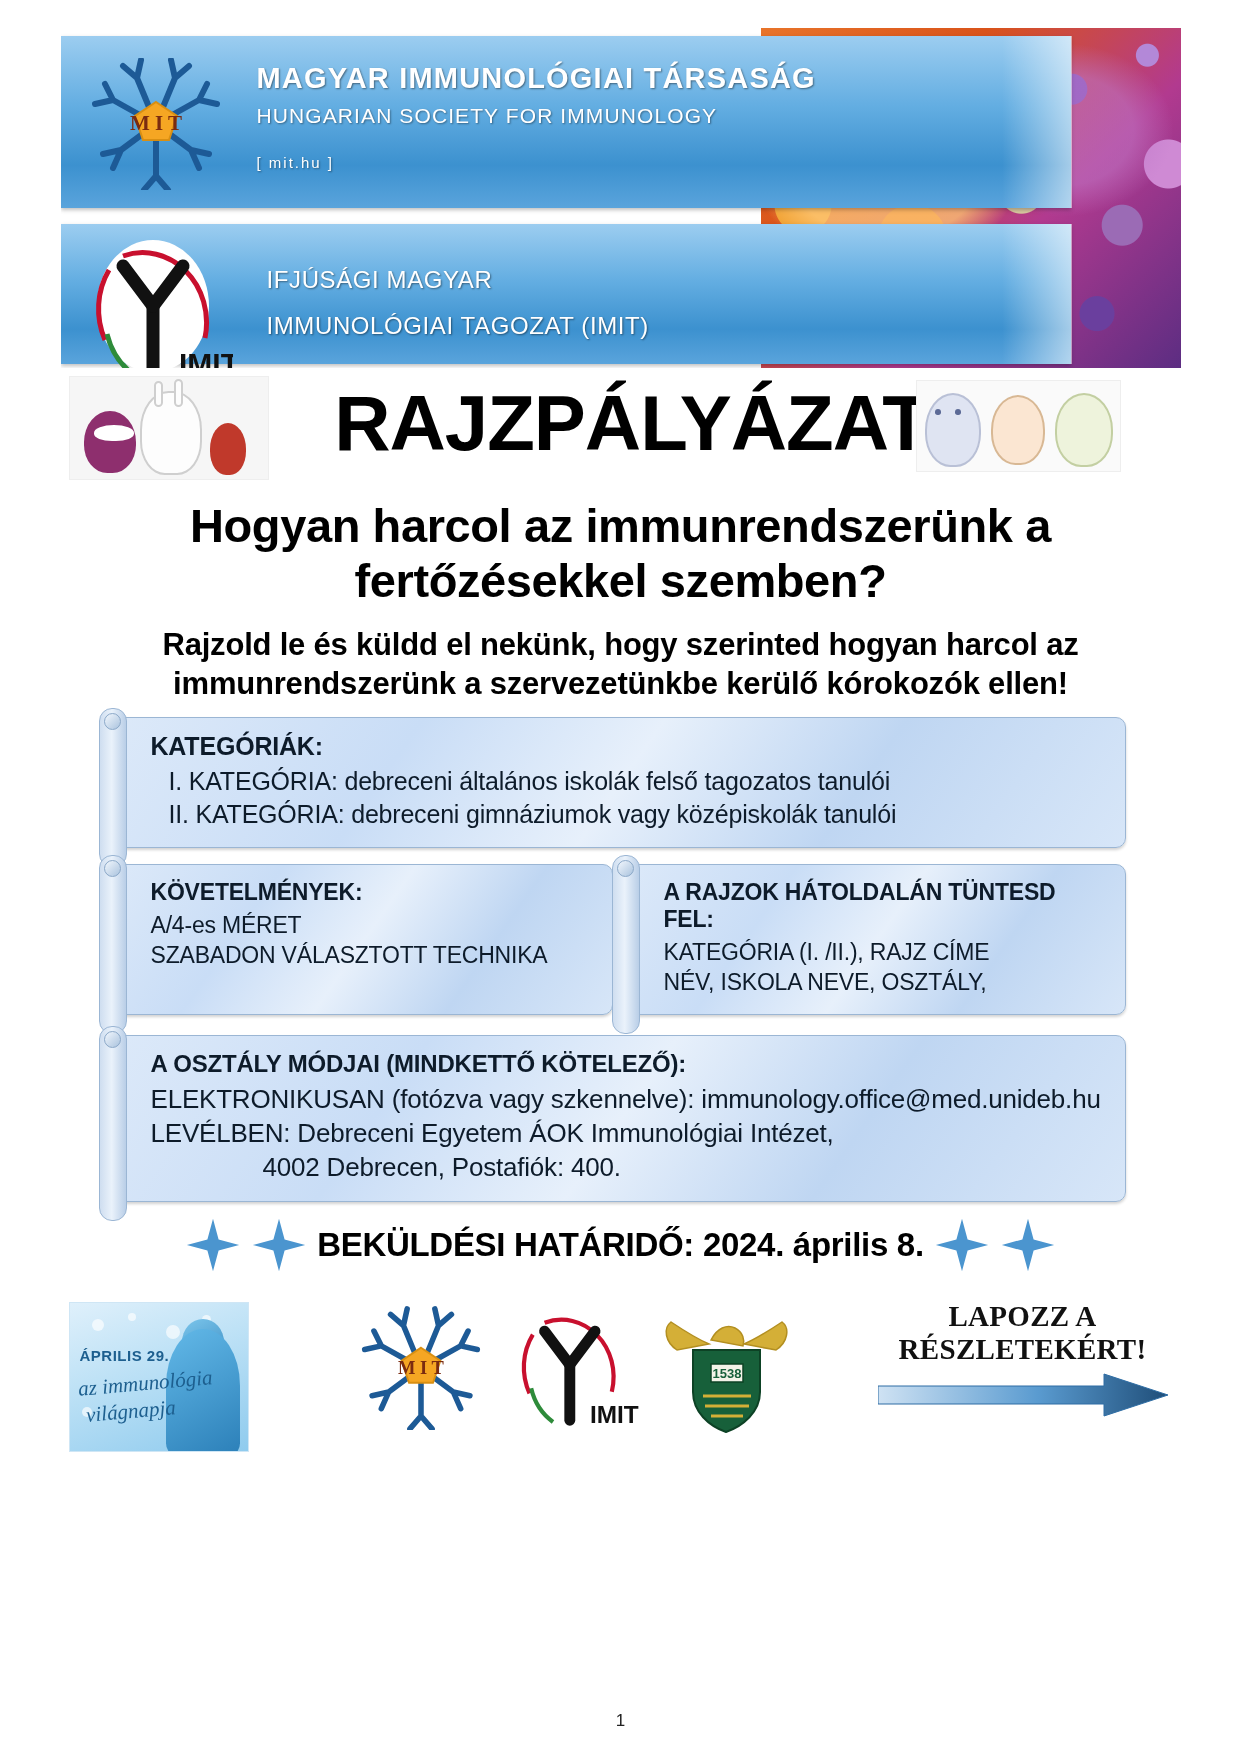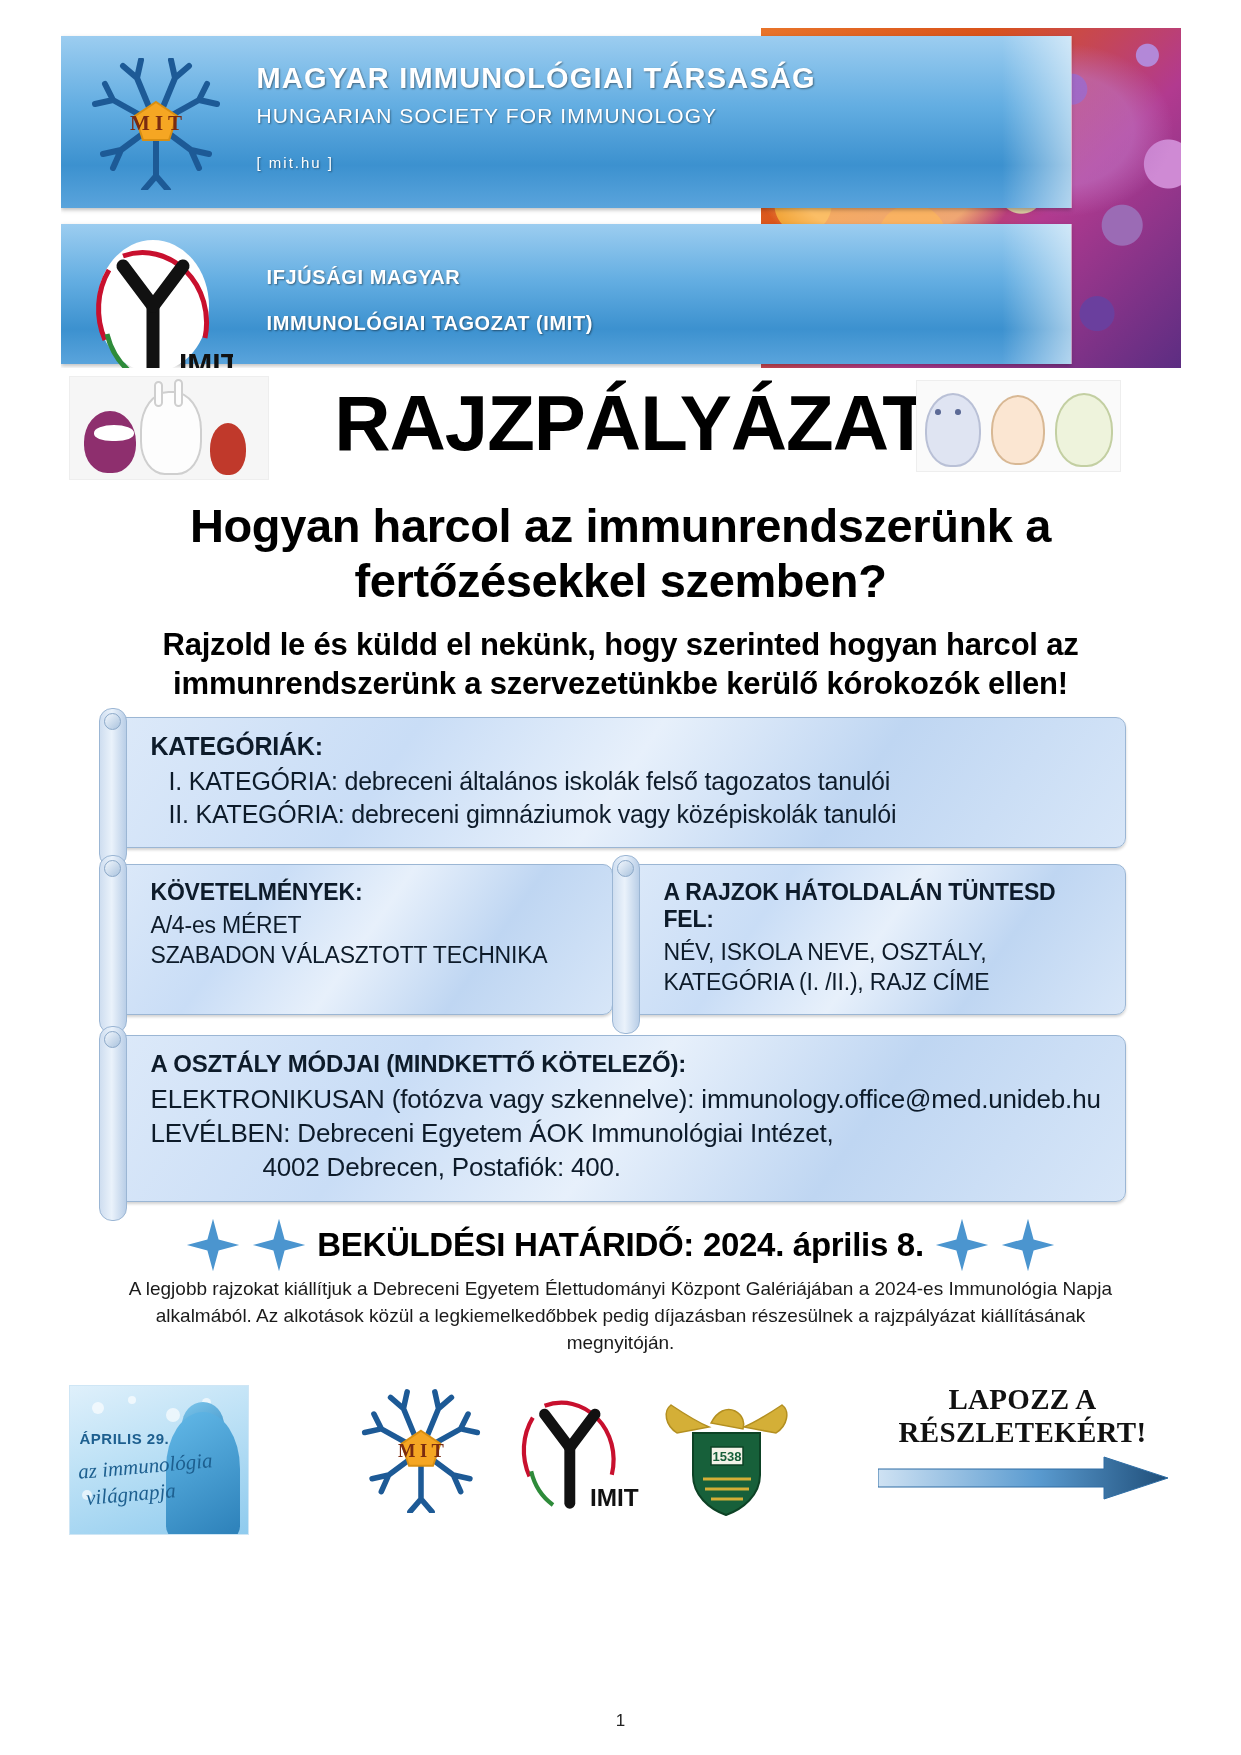--- a/index.html
+++ b/index.html
@@ -89,21 +89,21 @@
     font-size: 21px; font-weight: 400; letter-spacing: 1.1px;
     text-shadow: 1px 1px 2px rgba(0,0,0,.4);
   }
   .band1-url {
     top: 118px;
     font-size: 15px; letter-spacing: 2px;
     text-shadow: 1px 1px 2px rgba(0,0,0,.4);
   }
   .band2-l1, .band2-l2 {
     left: 206px;
-    font-size: 20px; font-weight: 700; letter-spacing: .6px;
+    font-size: 24px; font-weight: 400; letter-spacing: .6px;
     text-shadow: 1px 1px 2px rgba(0,0,0,.45);
   }
   .band2-l1 { top: 42px; }
   .band2-l2 { top: 88px; }
 
   
   .title-row {
     position: relative;
     margin: 8px auto 0;
     width: 1120px;
@@ -369,22 +369,22 @@
     </div>
 
     <div class="row-2">
       <div class="scroll">
         <div class="box-title">KÖVETELMÉNYEK:</div>
         <div class="box-line">A/4-es MÉRET</div>
         <div class="box-line">SZABADON VÁLASZTOTT TECHNIKA</div>
       </div>
       <div class="scroll">
         <div class="box-title">A RAJZOK HÁTOLDALÁN TÜNTESD FEL:</div>
+        <div class="box-line">KATEGÓRIA (I. /II.), RAJZ CÍME</div>
         <div class="box-line">NÉV, ISKOLA NEVE, OSZTÁLY,</div>
-        <div class="box-line">KATEGÓRIA (I. /II.), RAJZ CÍME</div>
       </div>
     </div>
 
     <div class="scroll box-submit">
       <div class="box-title">A OSZTÁLY MÓDJAI (MINDKETTŐ KÖTELEZŐ):</div>
       <div class="box-line">ELEKTRONIKUSAN (fotózva vagy szkennelve): immunology.office@med.unideb.hu</div>
       <div class="box-line">LEVÉLBEN: Debreceni Egyetem ÁOK Immunológiai Intézet,</div>
       <div class="box-line indent-2">4002 Debrecen, Postafiók: 400.</div>
     </div>
   </div>
@@ -398,21 +398,20 @@
     </svg>
     <div class="deadline-text">BEKÜLDÉSI HATÁRIDŐ: 2024. április 8.</div>
     <svg class="sparkle" viewBox="0 0 60 60">
       <polygon points="30,2 36,24 58,30 36,36 30,58 24,36 2,30 24,24" fill="#4b95cf"></polygon>
     </svg>
     <svg class="sparkle" viewBox="0 0 60 60">
       <polygon points="30,2 36,24 58,30 36,36 30,58 24,36 2,30 24,24" fill="#4b95cf"></polygon>
     </svg>
   </div>
 
-  <div class="footnote">A legjobb rajzokat kiállítjuk a Debreceni Egyetem Élettudományi Központ Galériájában a 2024-es Immunológia Napja alkalmából. Az alkotások közül a legkiemelkedőbbek pedig díjazásban részesülnek a rajzpályázat kiállításának megnyitóján.</div>
 
   <div class="footer">
 
     <div class="poster-thumb">
       <div class="dot" style="left:22px;top:16px;width:12px;height:12px;"></div>
       <div class="dot" style="left:58px;top:10px;width:8px;height:8px;"></div>
       <div class="dot" style="left:96px;top:22px;width:14px;height:14px;"></div>
       <div class="dot" style="left:132px;top:12px;width:9px;height:9px;"></div>
       <div class="dot" style="left:12px;top:104px;width:10px;height:10px;"></div>
       <div class="head"></div>

